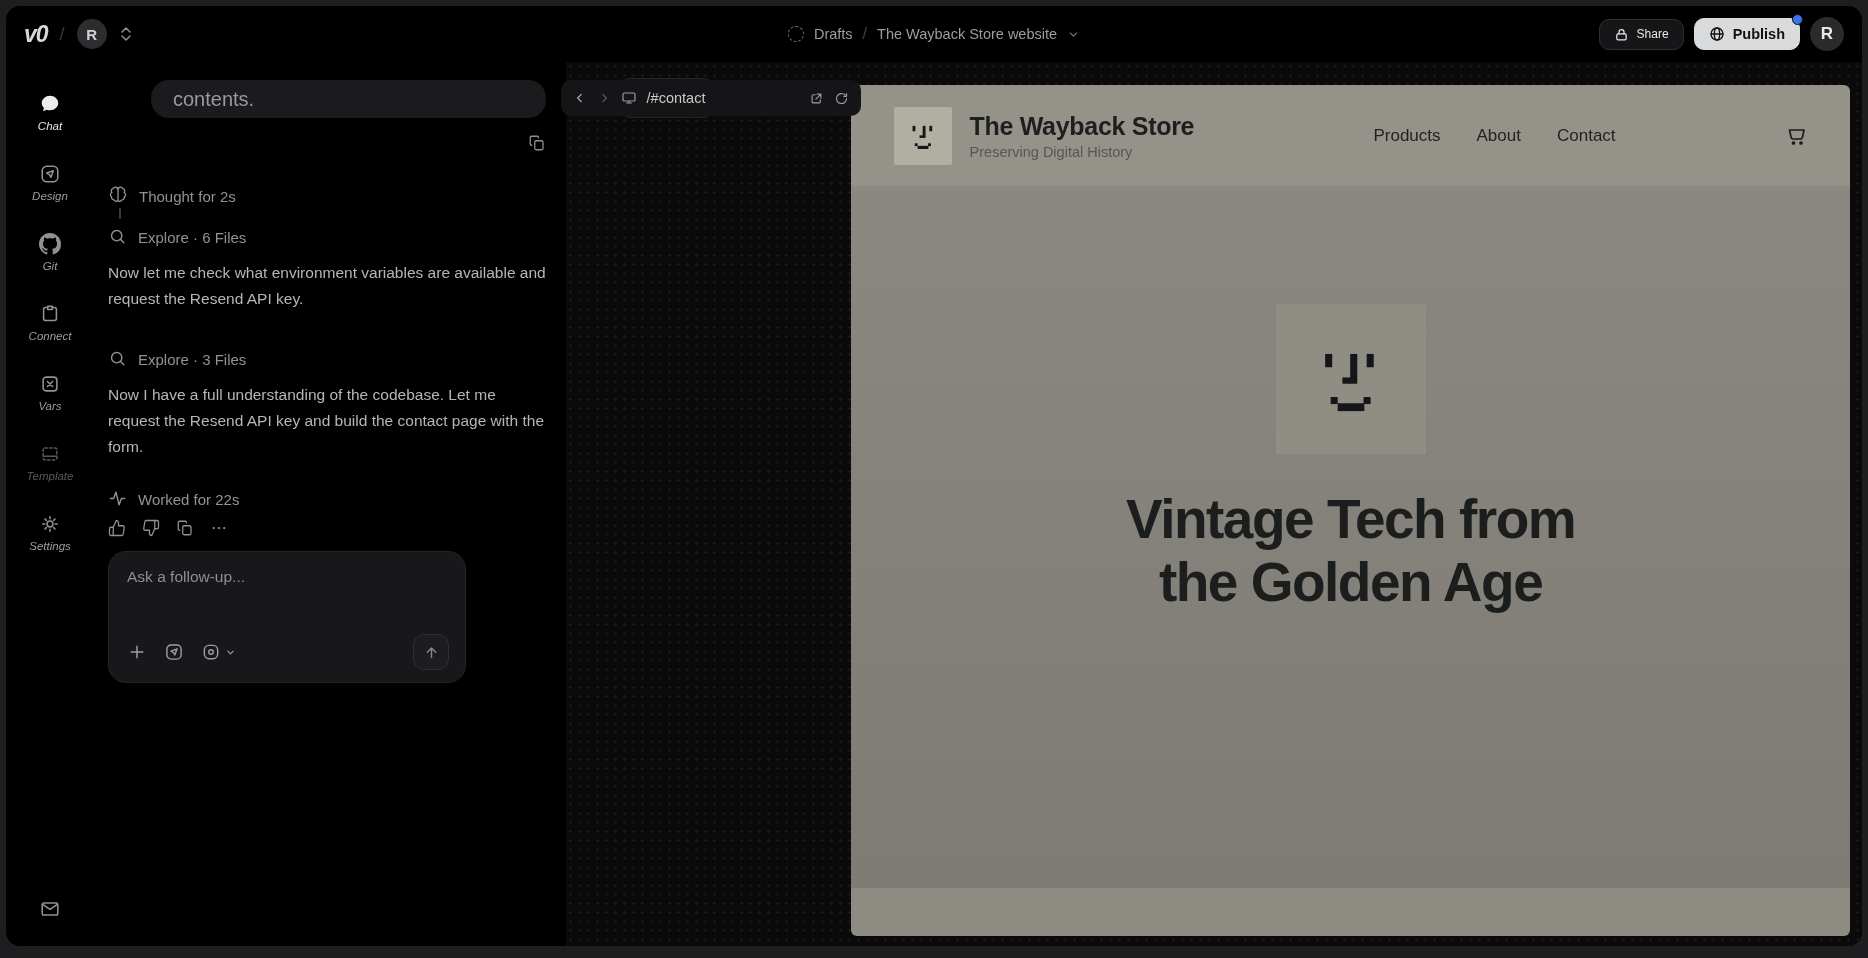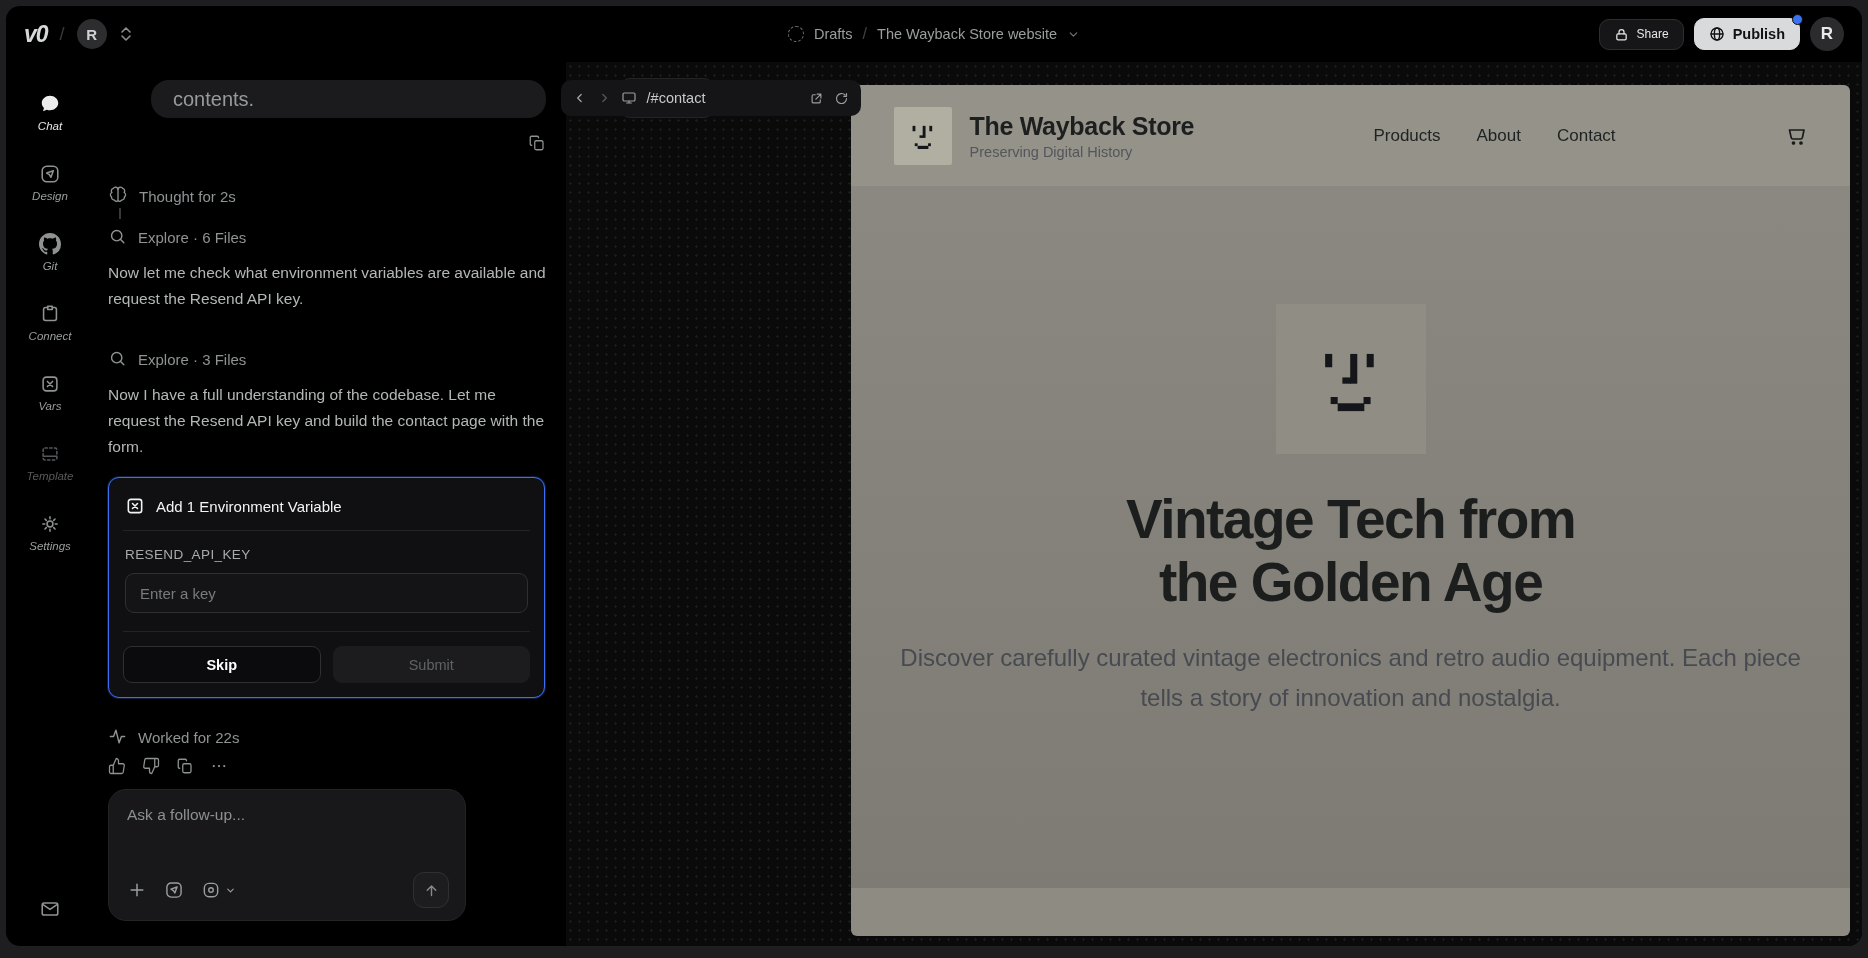--- a/index.html
+++ b/index.html
@@ -237,37 +237,20 @@
       <div class="meta-row para2">
         <svg width="19" height="19" viewBox="0 0 24 24" fill="none" stroke="currentColor" stroke-width="1.8" stroke-linecap="round">
             <circle cx="11" cy="11" r="6.5"></circle>
             <path d="M20 20l-4.4-4.4"></path>
           </svg>
         <span>Explore · 3 Files</span>
       </div>
 
       <p class="chat-para">Now I have a full understanding of the codebase. Let me request the Resend API key and build the contact page with the form.</p>
 
-      <div class="env-card">
-        <div class="env-head">
-          <svg width="20" height="20" viewBox="0 0 24 24" fill="none" stroke="#f2f4f4" stroke-width="1.9" stroke-linecap="round" stroke-linejoin="round">
-              <rect x="4" y="4" width="16" height="16" rx="3"></rect>
-              <path d="M9 9l6 6M15 9l-6 6"></path>
-            </svg>
-          <span>Add 1 Environment Variable</span>
-        </div>
-        <div class="env-body">
-          <div class="env-var">RESEND_API_KEY</div>
-          <input class="env-input" type="text" placeholder="Enter a key" style="">
-        </div>
-        <div class="env-foot">
-          <button class="btn-skip">Skip</button>
-          <button class="btn-submit">Submit</button>
-        </div>
-      </div>
 
       <div class="meta-row worked-row">
         <svg width="19" height="19" viewBox="0 0 24 24" fill="none" stroke="currentColor" stroke-width="1.8" stroke-linecap="round" stroke-linejoin="round">
             <path d="M3 12h4l3-8 4 16 3-8h4"></path>
           </svg>
         <span>Worked for 22s</span>
       </div>
 
       <div class="fb-row">
         <svg width="18" height="18" viewBox="0 0 24 24" fill="none" stroke="currentColor" stroke-width="1.7" stroke-linecap="round" stroke-linejoin="round">
@@ -418,21 +401,20 @@
                 <rect x="24.5" y="29" width="5.5" height="4"></rect>
                 <rect x="17" y="41.5" width="4.5" height="4.5"></rect>
                 <rect x="38" y="41.5" width="4.5" height="4.5"></rect>
                 <rect x="21.5" y="45.5" width="17" height="5"></rect>
               </svg>
           </div>
           <h1 class="hero-h1">
             <div>Vintage Tech from</div>
             <div>the Golden Age</div>
           </h1>
-          <p class="hero-p">Discover carefully curated vintage electronics and retro audio equipment. Each piece tells a story of innovation and nostalgia.</p>
         </div>
 
         <div class="site-footer"></div>
       </div>
     </div>
 
   </div>
 </div>
 
 </body></html>

